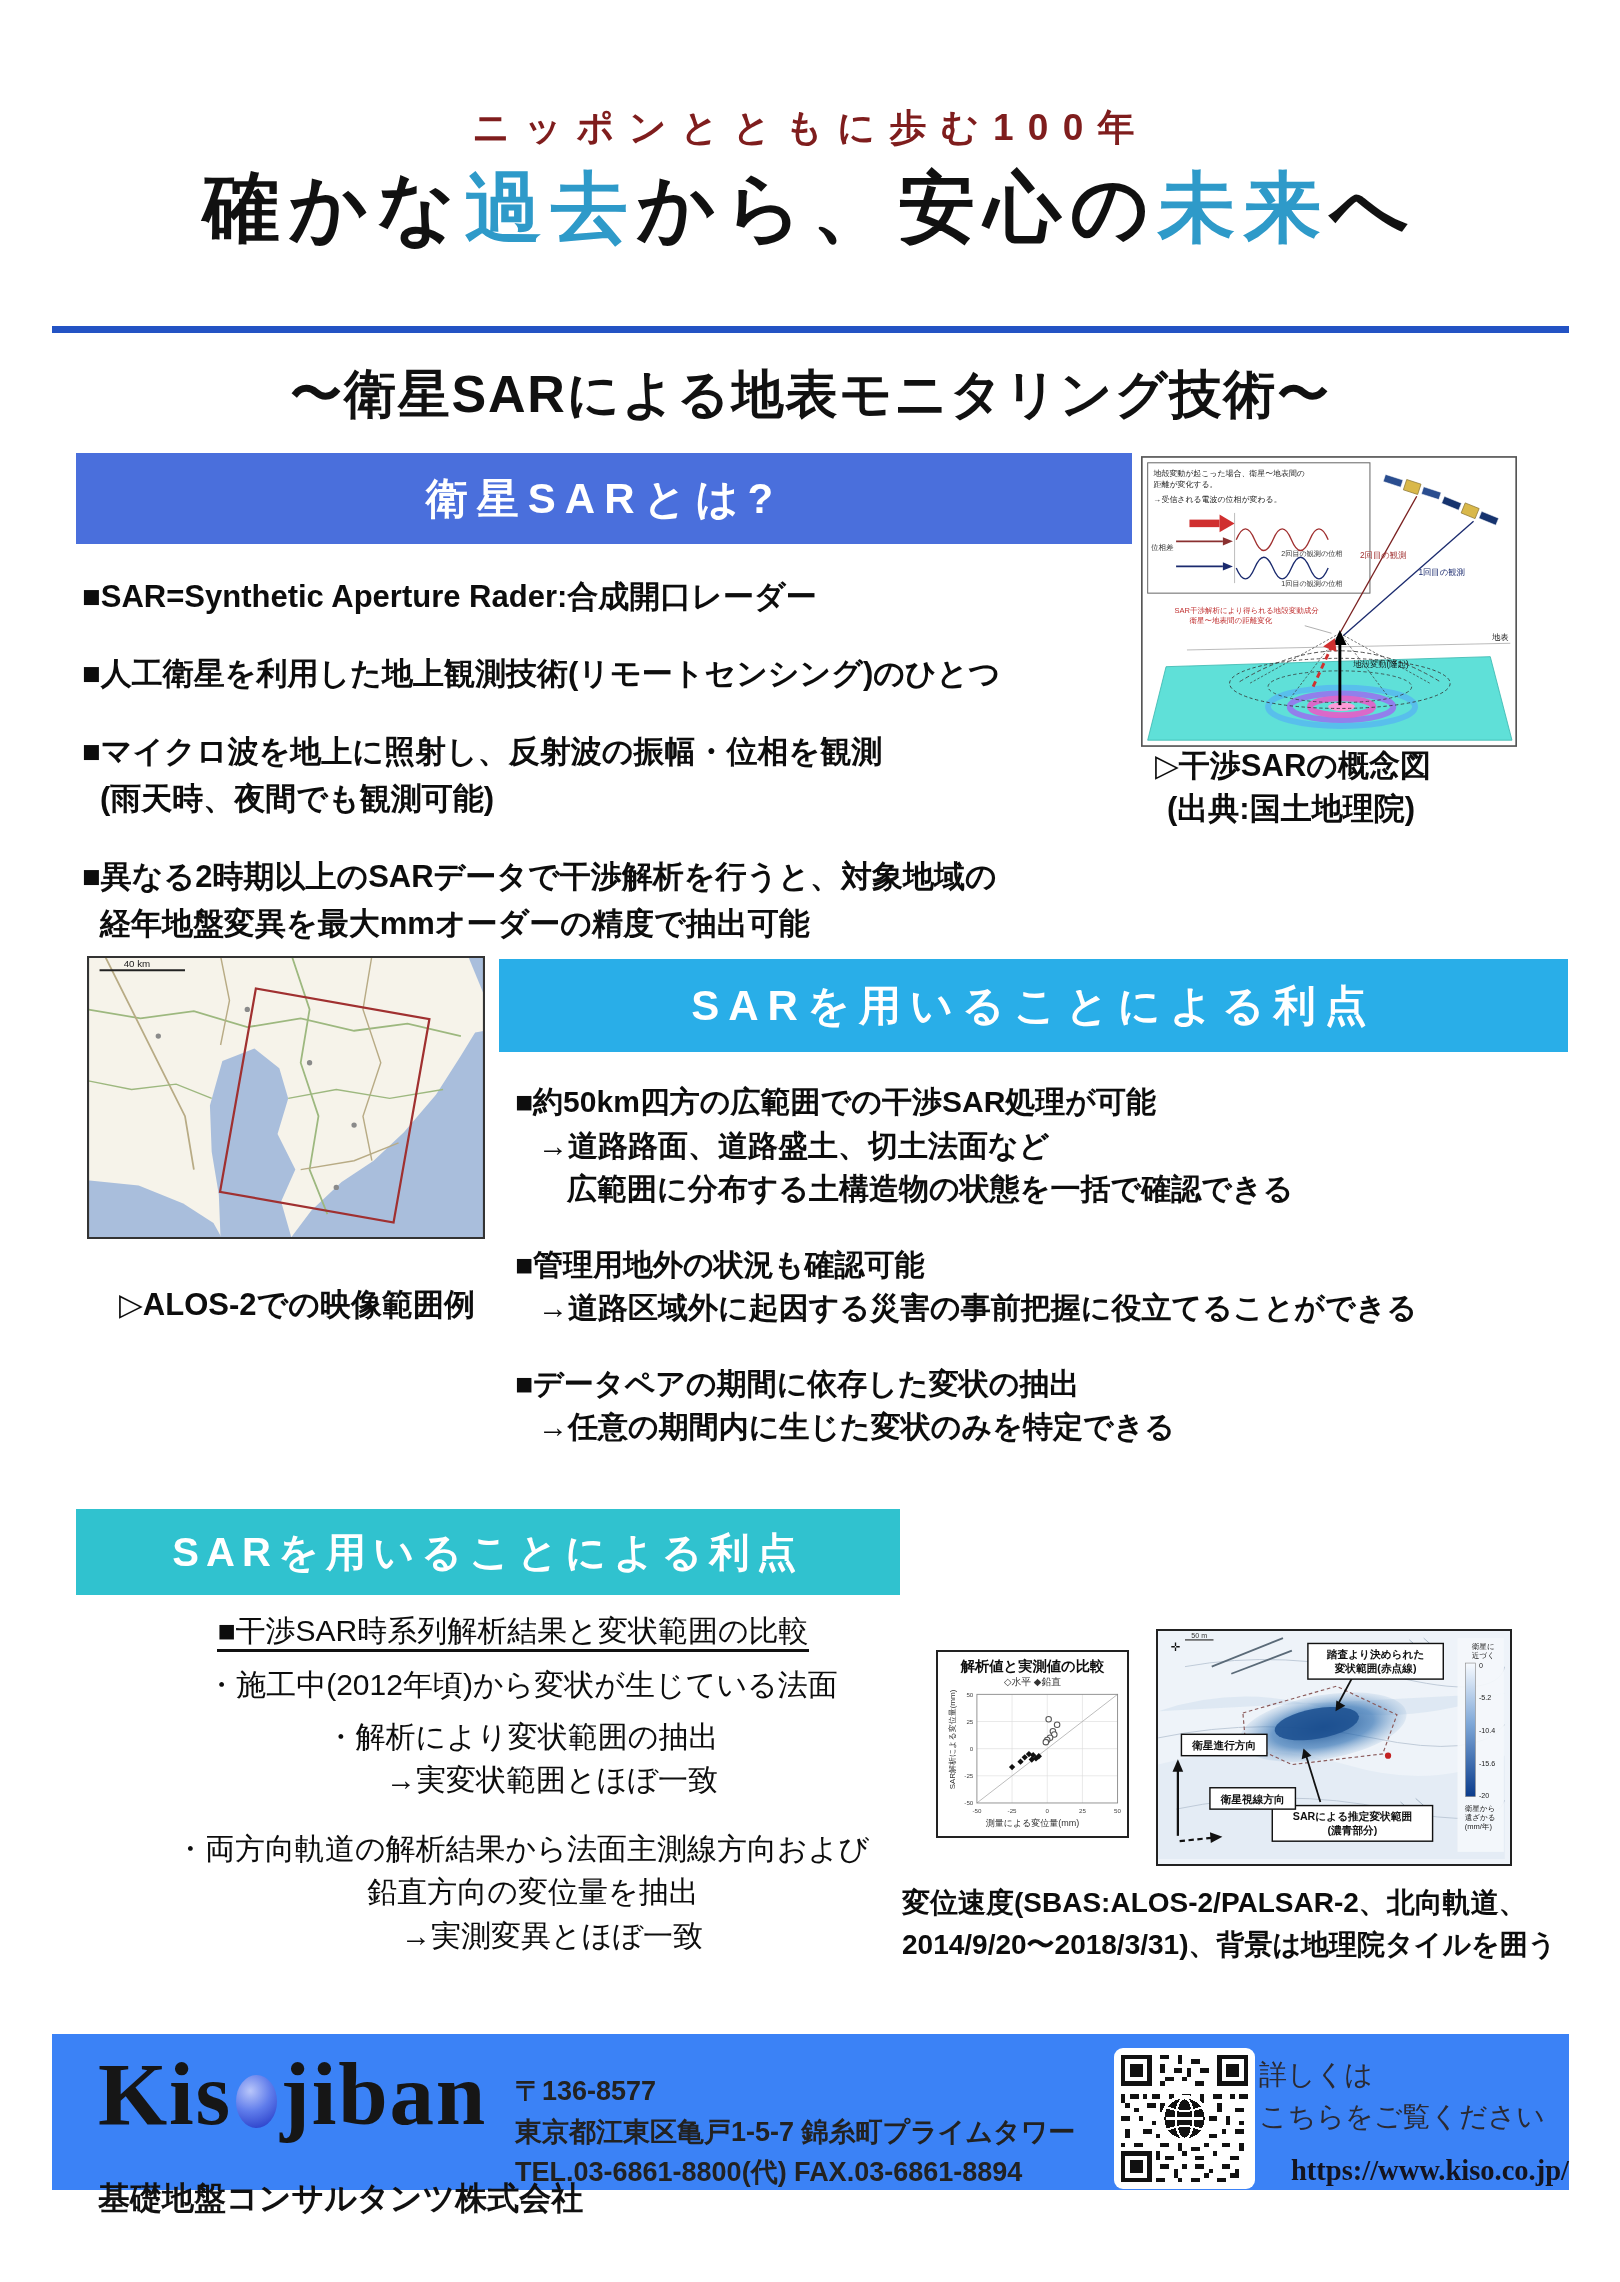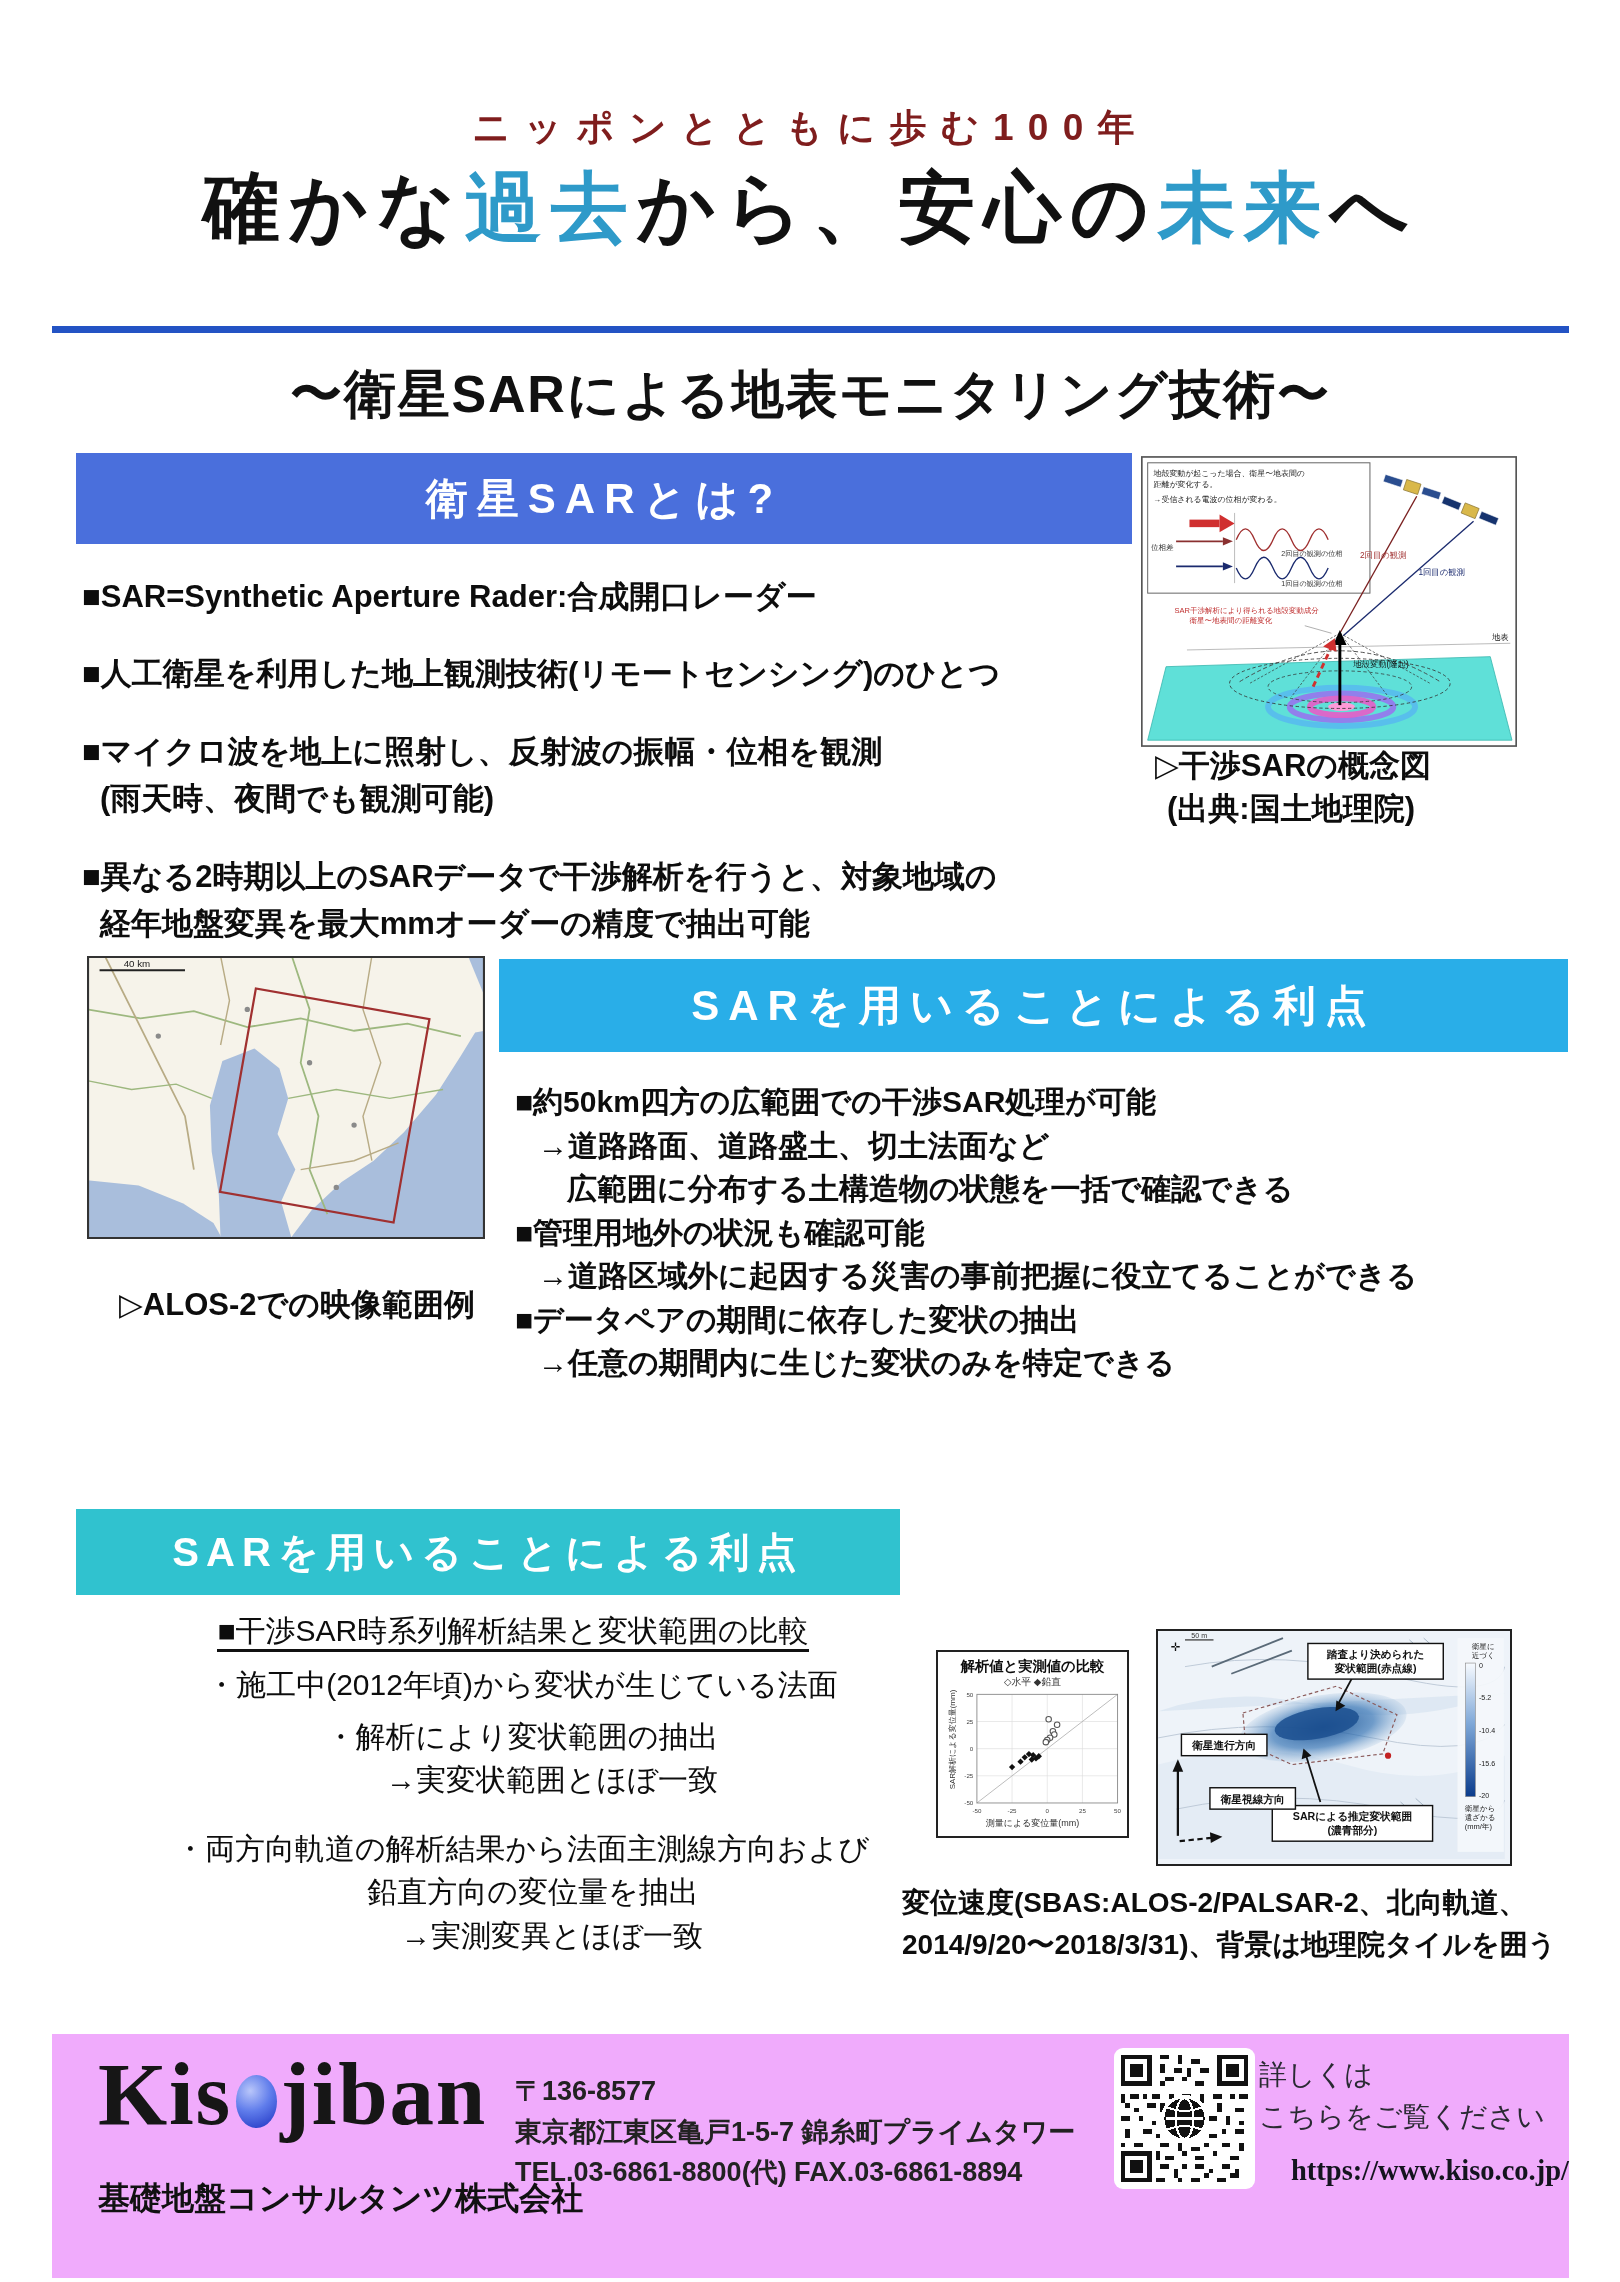--- a/index.html
+++ b/index.html
@@ -16,40 +16,40 @@
             font-size:52px;font-weight:700;letter-spacing:1.8px;color:#111;}
   
   .banner{position:absolute;color:#fff;font-weight:700;display:flex;align-items:center;justify-content:center;}
   .banner1{left:76px;top:453px;width:1056px;height:91px;background:#4a6fdc;font-size:42px;letter-spacing:9px;}
   .banner2{left:499px;top:959px;width:1069px;height:93px;background:#29aee8;font-size:42px;letter-spacing:9px;}
   .banner3{left:76px;top:1509px;width:824px;height:86px;background:#30c2cf;font-size:40px;letter-spacing:7.1px;}
   
   .s1{position:absolute;left:82px;top:574px;width:1060px;font-size:31px;font-weight:700;line-height:1.5;}
   .s2{position:absolute;left:515px;top:1080px;width:1065px;font-size:30px;font-weight:700;line-height:1.45;}
   .s3{position:absolute;left:94px;top:1609px;width:838px;font-size:30px;font-weight:400;line-height:1.45;text-align:center;}
-  .mt12{margin-top:10.7px}.mt24{margin-top:8px}.mt28{margin-top:25px}.mt34{margin-top:30px}.mt36{}.mt40{margin-top:32px}
+  .mt12{margin-top:10.7px}.mt24{margin-top:8px}.mt28{margin-top:25px}.mt34{margin-top:30px}.mt36{margin-top:32px}.mt40{margin-top:32px}
   .pl20{padding-left:18px}.pl26{padding-left:23px}.pl45{padding-left:40px}.pl58{padding-left:52px}.pl88{padding-left:78px}
   .uline{border-bottom:3.6px solid #111;padding-bottom:1.8px;}
   
   .fig-concept{position:absolute;left:1141px;top:448px;width:376px;height:291px;margin-top:8px;}
   .cap-concept{position:absolute;left:1155px;top:745px;font-size:31px;font-weight:700;}
   .cap-concept2{position:absolute;left:1167px;top:788px;font-size:31px;font-weight:700;}
   .fig-map{position:absolute;left:87px;top:956px;width:398px;height:283px;}
   .cap-map{position:absolute;left:119px;top:1284px;font-size:31px;font-weight:700;}
   .fig-scatter{position:absolute;left:936px;top:1650px;width:189px;height:184px;border:2.7px solid #222;
                background:#fff;display:flex;flex-direction:column;align-items:center;}
   .sc-title{font-size:14.3px;font-weight:700;margin-top:4.5px;font-family:Liberation Mono, monospace;}
   .sc-legend{font-size:9.8px;color:#333;margin-top:0.9px;}
   .sc-xlabel{font-size:9px;color:#333;margin-top:-2.7px;}
   .sc-ylabel{position:absolute;left:-53px;top:82px;width:134px;text-align:center;font-size:8px;color:#333;
              transform:rotate(-90deg);}
   .fig-sar{position:absolute;left:1156px;top:1629px;width:352px;height:233px;border:2.7px solid #222;background:#eef3f9;}
   .cap3{position:absolute;left:902px;top:1882px;width:686px;font-size:28px;font-weight:700;line-height:1.5;}
   
-  .footer{position:absolute;left:52px;top:2034px;width:1517px;height:244px;background:#f0abfc;}
+  .footer{position:absolute;left:52px;top:2034px;width:1517px;height:156px;background:#3b82f6;}
   .logo{position:absolute;left:46px;top:9px;font-family:"Liberation Serif","DejaVu Serif",serif;
         font-size:89px;font-weight:700;color:#161616;letter-spacing:1.8px;}
   .logo-dot{display:inline-block;width:41px;height:53px;border-radius:50%;
             background:radial-gradient(circle at 35% 30%,#b9c6fa 0%,#5f7ceb 45%,#1b2fc0 100%);
             vertical-align:-3.6px;margin:0 3.6px;}
   .company{position:absolute;left:46px;top:143px;font-size:32px;font-weight:700;color:#111;}
   .addr{position:absolute;left:463px;top:37px;font-size:27px;font-weight:700;color:#222;line-height:1.5;}
   .qr-wrap{position:absolute;left:1062px;top:14.3px;width:141px;height:141px;background:#fff;border-radius:9px;
            display:flex;align-items:center;justify-content:center;}
   .note{position:absolute;left:1207px;top:19.6px;font-family:"Liberation Serif","DejaVu Serif",serif;

